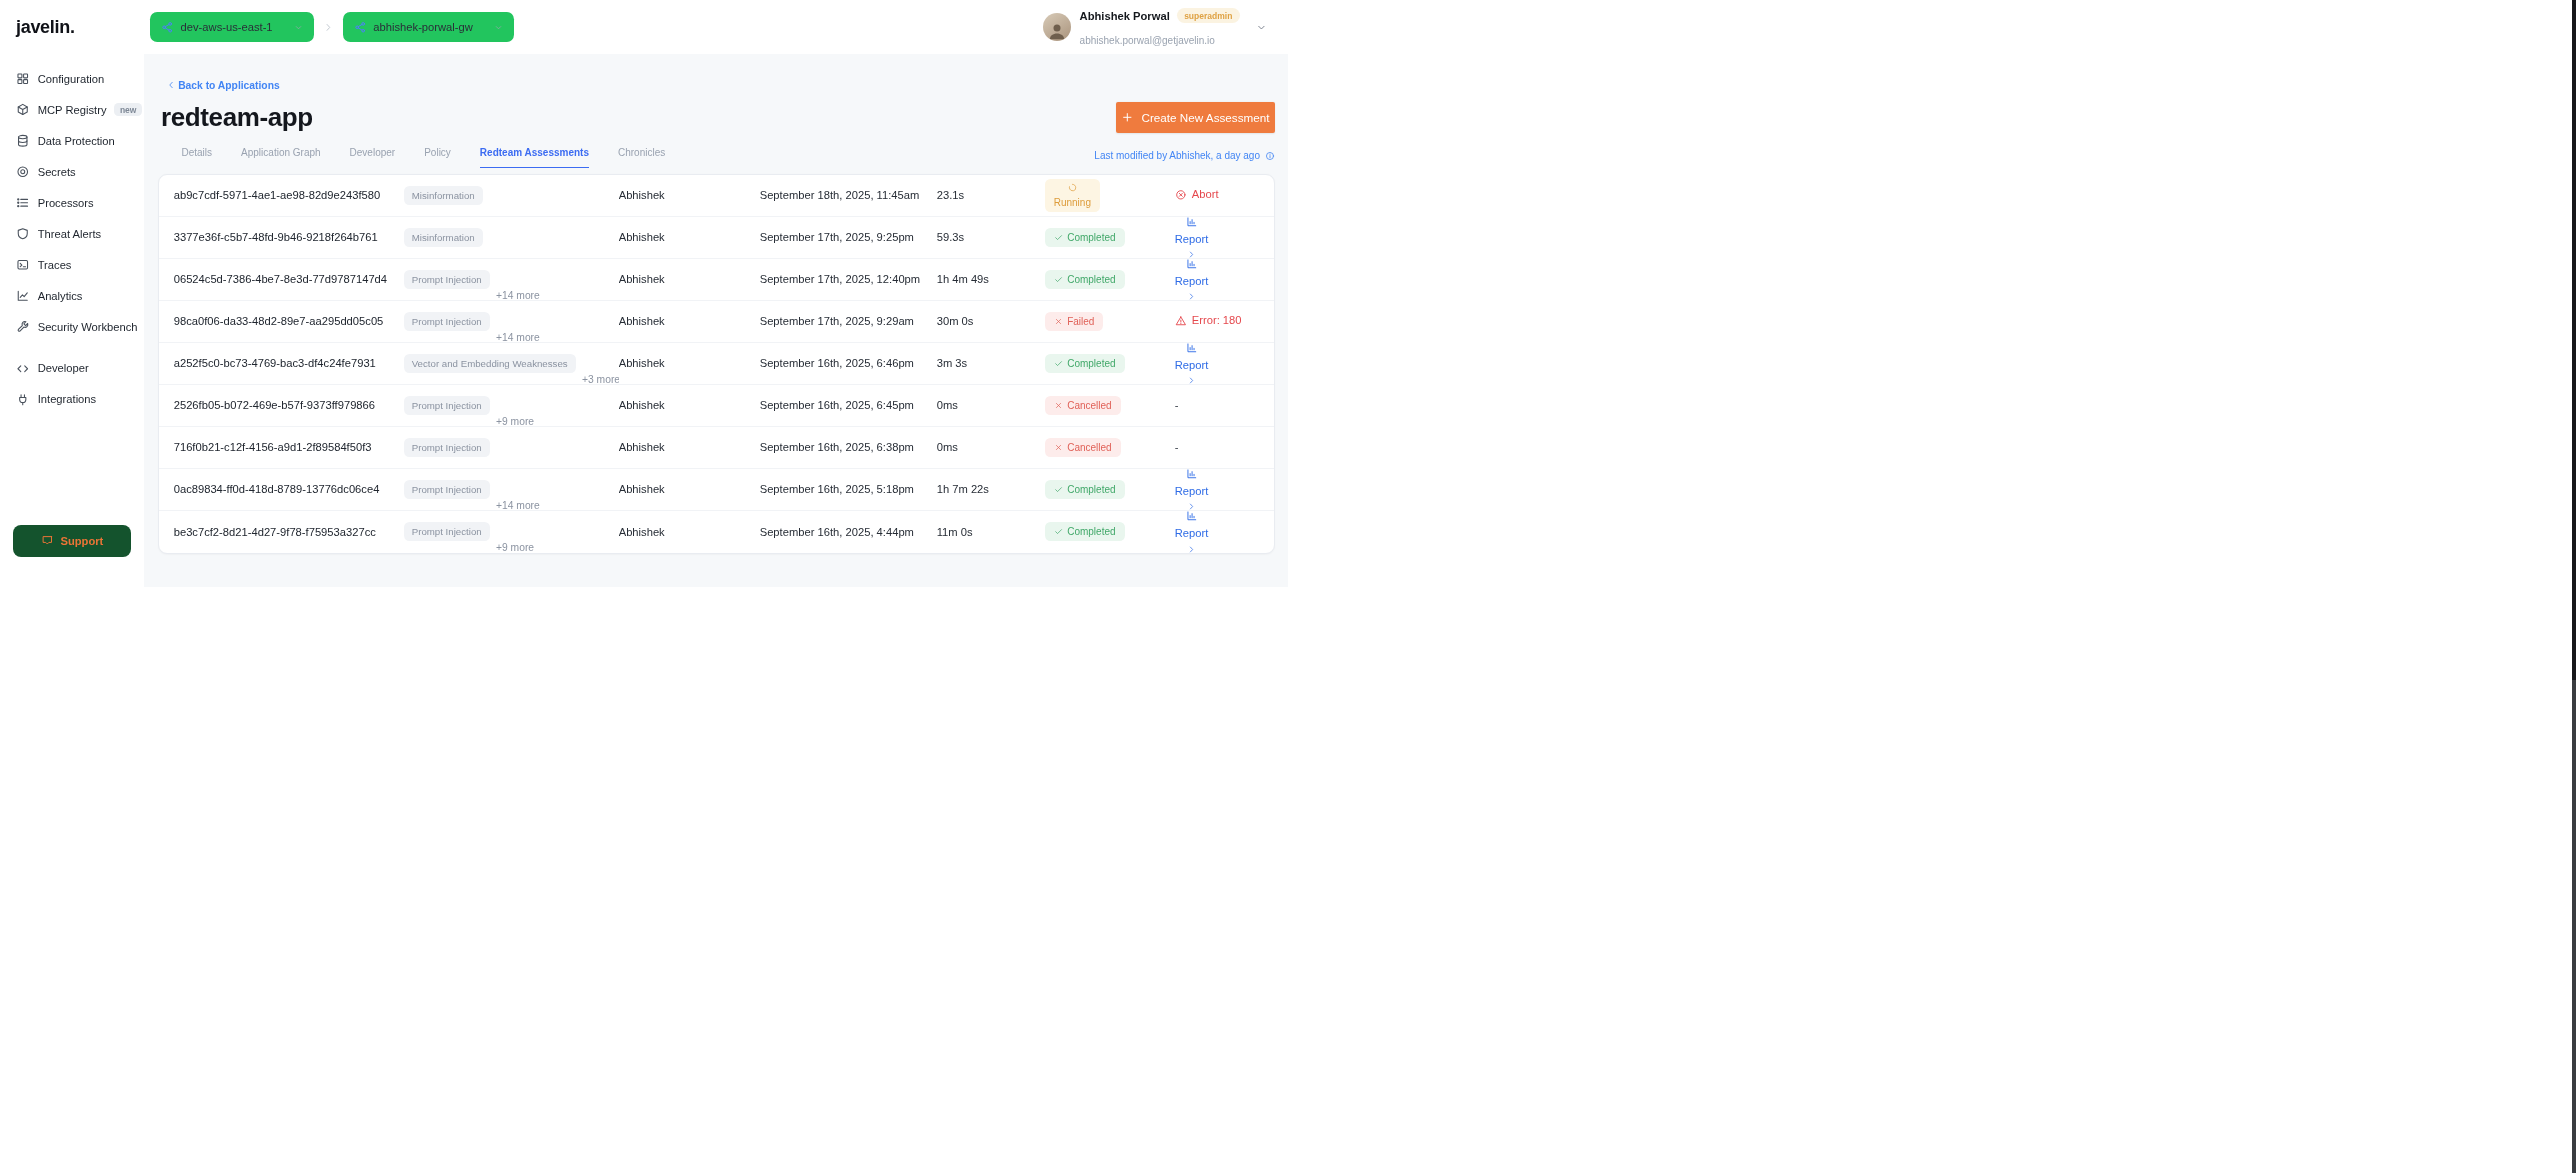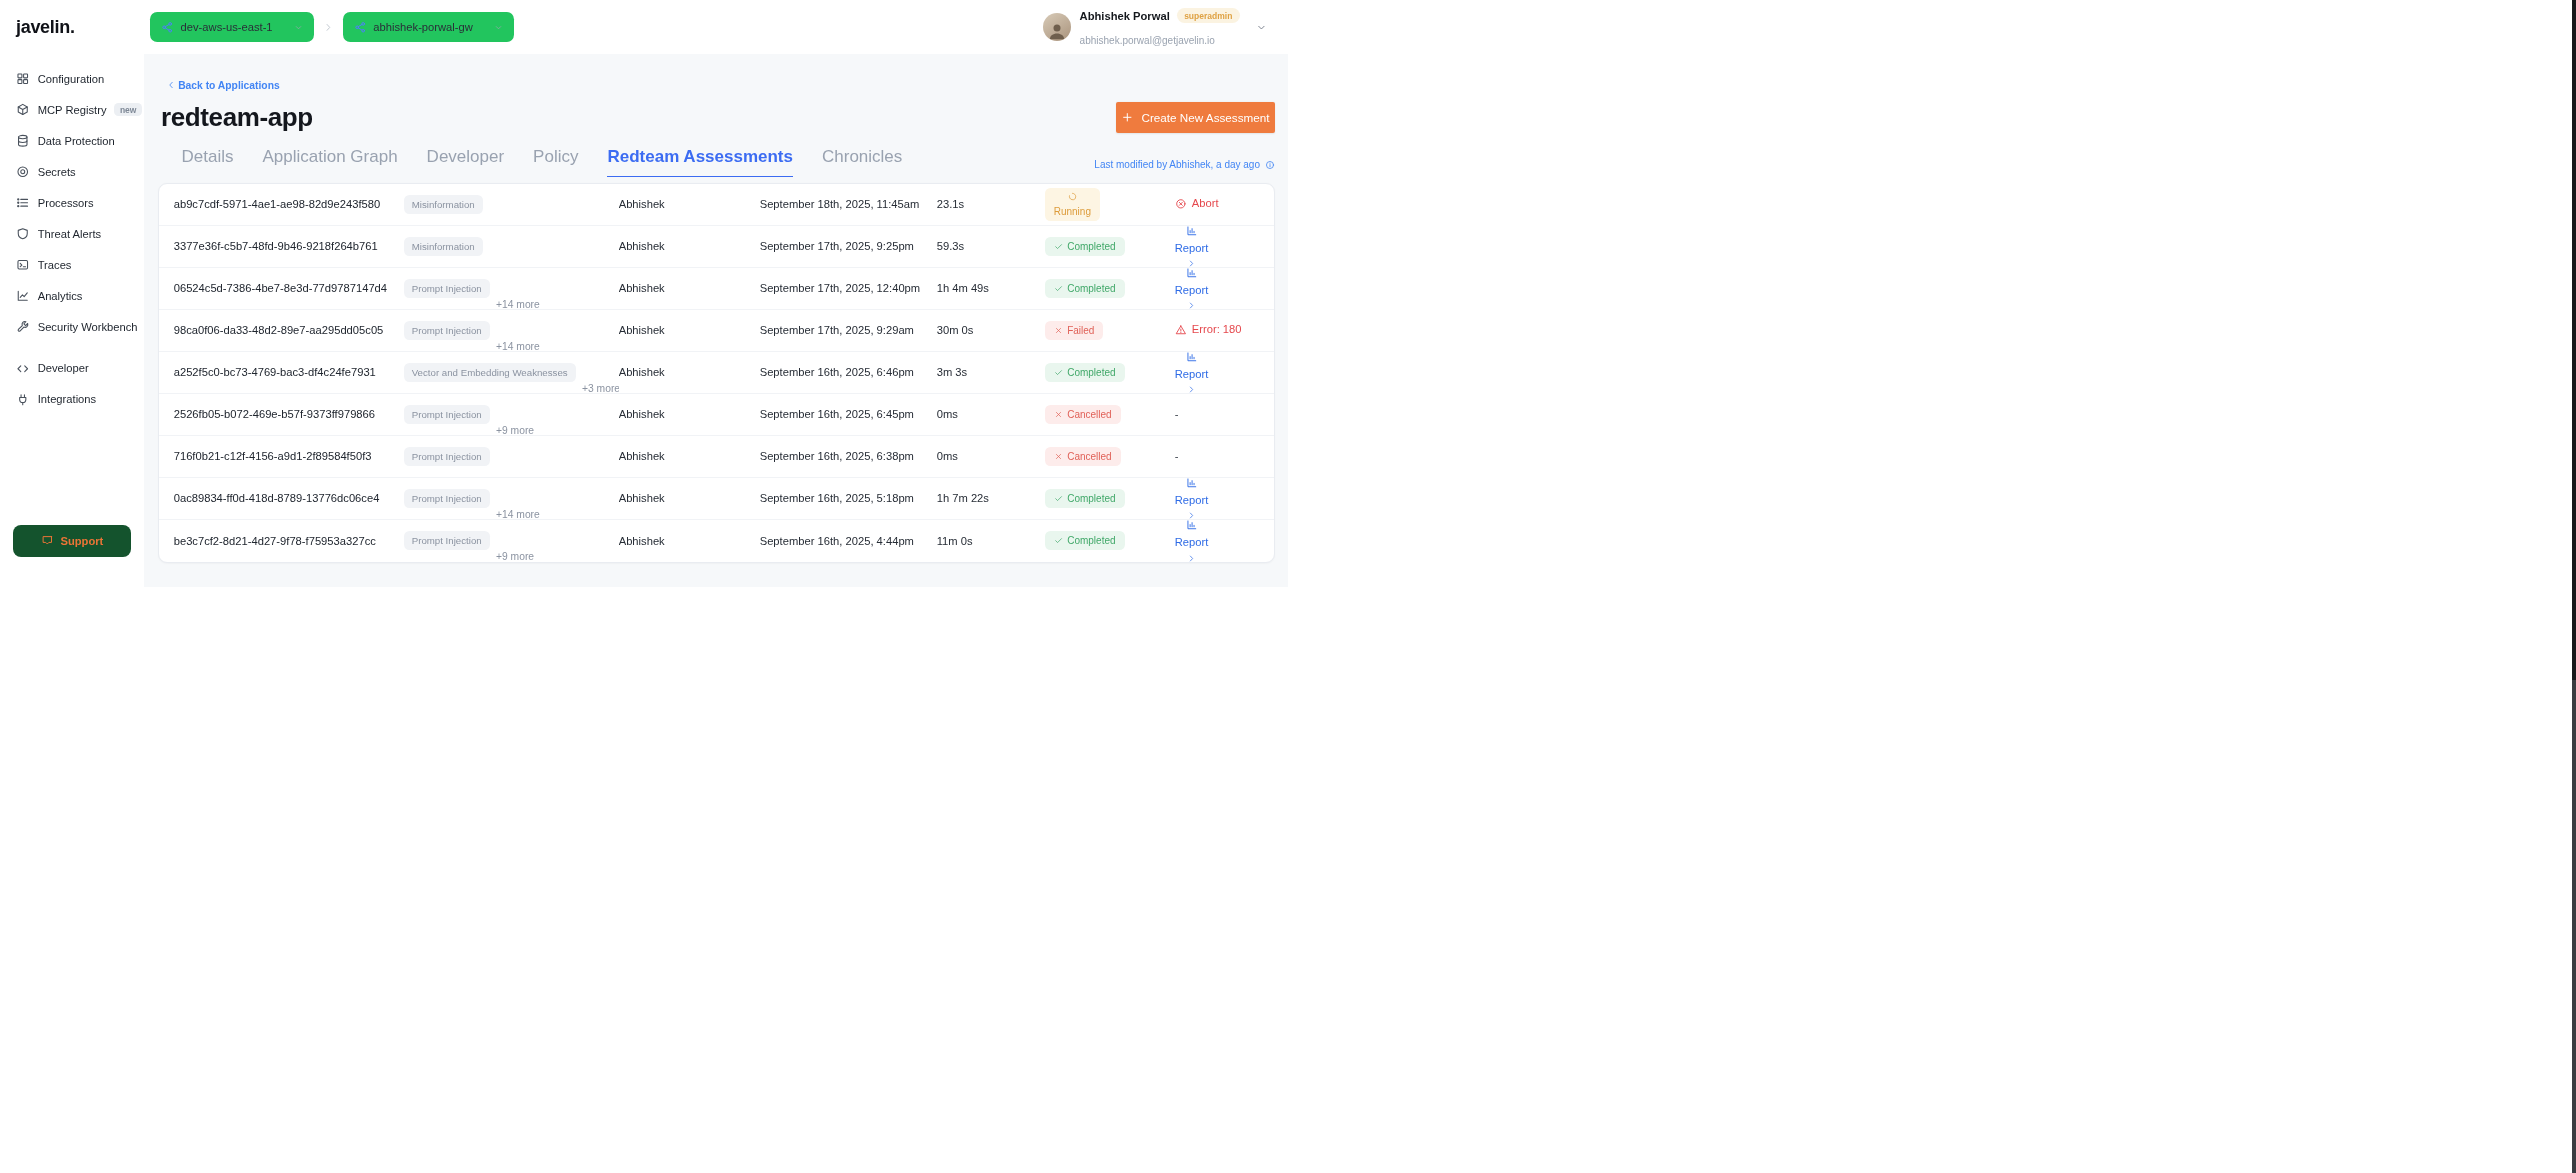--- a/index.html
+++ b/index.html
@@ -45,21 +45,21 @@
   
   .main { flex:1; background:#f6f8fa; padding:23px 13.5px 0; overflow:hidden; }
   .back-link { display:inline-flex; align-items:center; gap:2.7px; color:#4285f4; font-size:10.3px; font-weight:700; margin-left:8px; }
   .back-link .icon { font-size:10px; }
   .title-row { display:flex; justify-content:space-between; align-items:flex-start; margin-top:9px; }
   .page-title { margin:0 0 0 3.6px; font-size:26px; font-weight:700; color:#14171d; letter-spacing:-0.4px; }
   .create-btn { display:inline-flex; align-items:center; gap:8px; height:31px; padding:0 5px; background:#ef7b3e; color:#fff; border-radius:2px; font-size:11.7px; font-weight:500; box-shadow:0 0.9px 1.8px rgba(0,0,0,.08); }
   .create-btn .icon { font-size:12.6px; }
   .tabs-row { display:flex; justify-content:space-between; align-items:flex-end; margin-top:14.4px; }
   .tabs { display:flex; gap:29px; padding-left:24px; }
-  .tab { font-size:17px; color:#99a2b0; padding-bottom:9px; border-bottom:1.8px solid transparent; cursor:pointer; white-space:nowrap; }
+  .tab { font-size:10px; color:#99a2b0; padding-bottom:9px; border-bottom:1.8px solid transparent; cursor:pointer; white-space:nowrap; }
   .tab.active { color:#3c6cf2; font-weight:700; border-bottom-color:#3c6cf2; }
   .last-modified { display:inline-flex; align-items:center; gap:4.5px; color:#4285f4; font-size:10px; padding-bottom:7.2px; }
   .last-modified .icon { font-size:10px; }
 
   
   .card { margin-top:5.4px; background:#fff; border:0.9px solid #e9ecf1; border-radius:9px; overflow:hidden; box-shadow:0 0.9px 1.8px rgba(16,24,40,.03); }
   .trow { display:grid; grid-template-columns:230px 215px 141px 177px 108px 130px 1fr; align-items:center; padding:0 15.2px; }
   .thead { height:39px; border-bottom:0.9px solid #eef1f4; color:#848e9c; font-size:11.2px; }
   .row { height:42px; border-bottom:0.9px solid #f1f3f6; font-size:11.2px; color:#262c35; }
   .row:last-child { border-bottom:none; }

